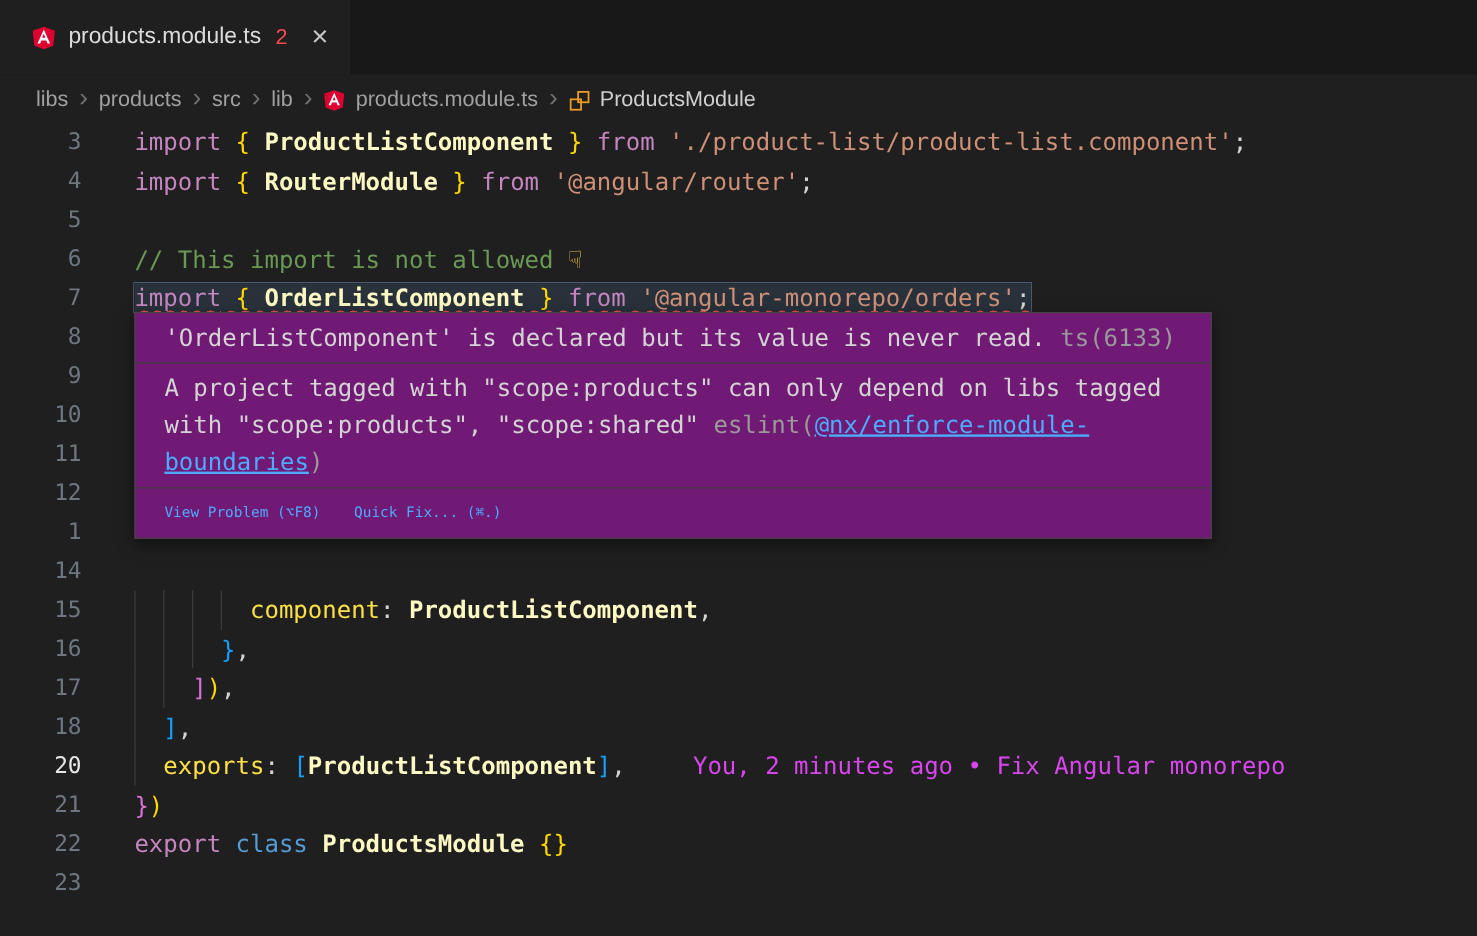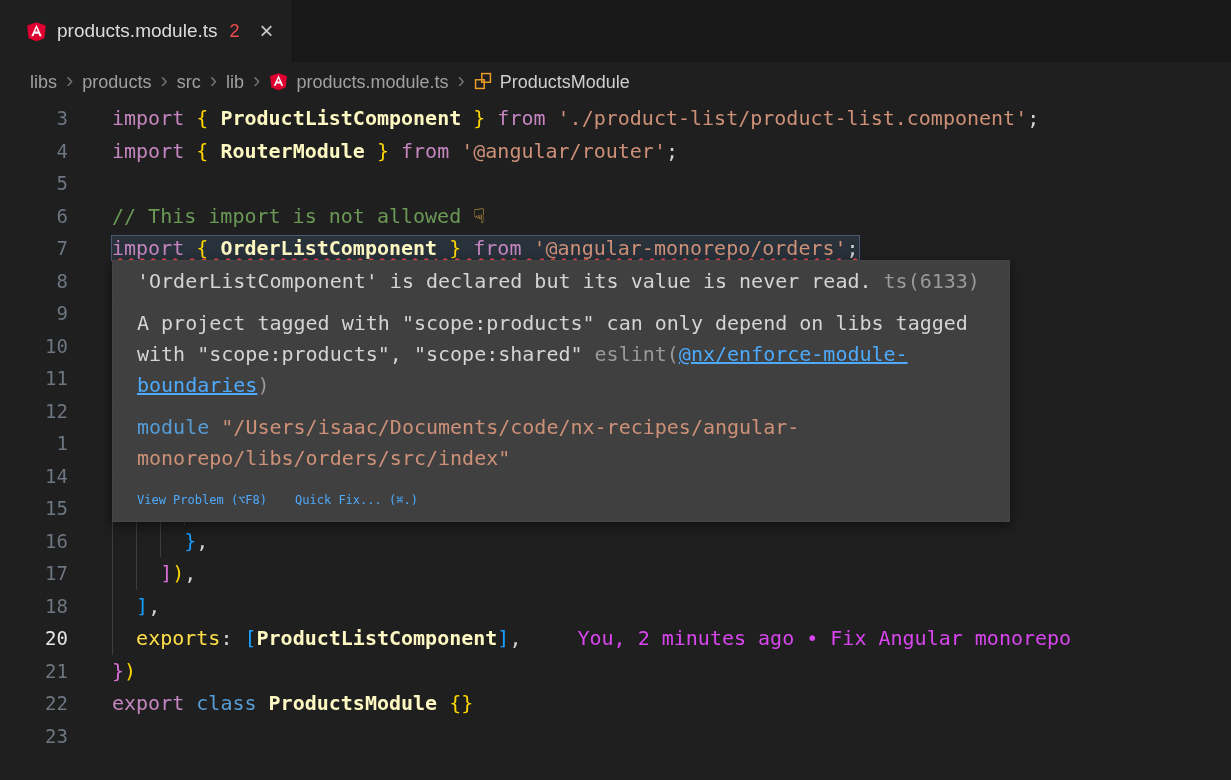--- a/index.html
+++ b/index.html
@@ -24,21 +24,21 @@
   .tab-label { color: #dcdcdc; font-size: 19px; }
   .tab-badge { color: #f14c4c; font-size: 18px; margin-left: 2px; }
   .tab-close { color: #c8c8c8; font-size: 24px; line-height: 1; margin-left: 10px; cursor: pointer; }
 
   
   .breadcrumbs {
     height: 40px; display: flex; align-items: center;
     padding-left: 30px; background: #1f1f1f;
     color: #a0a0a0; font-size: 18px;
   }
-  .bc-item { display: flex; align-items: flex-start; gap: 8px; cursor: pointer; white-space: nowrap; }
+  .bc-item { display: flex; align-items: flex-end; gap: 8px; cursor: pointer; white-space: nowrap; }
   .bc-item.bright { color: #cfcfcf; }
   .bc-sep { color: #707070; font-size: 22px; line-height: 1; margin: 0 9px 3px 9px; }
   .bc-icon svg { display: block; }
 
   
   .editor {
     position: relative; height: 678px; overflow: hidden;
     font-family: "DejaVu Sans Mono", "DejaVu Sans", monospace;
     font-size: 20px;
   }
@@ -71,21 +71,21 @@
     text-decoration: underline wavy #f14c4c;
     text-decoration-thickness: 1.5px;
     text-underline-offset: 3px;
     text-decoration-skip-ink: none;
   }
   .blame { color: #d946ef; margin-left: 56px; }
 
   
   .hover {
     position: absolute; left: 112px; top: 158px; width: 898px;
-    background: #404040; border: 1px solid #454545;
+    background: #701a75; border: 1px solid #454545;
     box-shadow: 0 4px 12px rgba(0,0,0,0.5);
     z-index: 5; color: #cfcfcf;
   }
   .hp-sec {
     padding: 5px 24px; line-height: 31px;
     border-bottom: 1px solid #414141;
     overflow-wrap: normal; word-break: normal;
   }
   .hp-actions {
     display: flex; gap: 28px; padding: 5px 24px; line-height: 31px; font-size: 12px; text-align: right;
@@ -230,21 +230,20 @@
         <div class="line">
           <div class="ln">23</div>
           <div class="code"></div>
         </div>
       </div>
 
     <div class="hover">
       <div>
           <div class="hp-sec"><span class="tk-pl">'OrderListComponent' is declared but its value is never read.</span><span class="tk-dim"> ts(6133)</span></div>
           <div class="hp-sec"><span class="tk-pl">A project tagged with "scope:products" can only depend on libs tagged with "scope:products", "scope:shared" </span><span class="tk-dim">eslint(</span><span class="tk-link">@nx/enforce-module-boundaries</span><span class="tk-dim">)</span></div>
-          <div class="hp-sec"><span class="tk-kw2">module</span><span class="tk-pl"> </span><span class="tk-str">"/Users/isaac/Documents/code/nx-recipes/angular-monorepo/libs/orders/src/index"</span></div>
         </div>
       <div class="hp-actions">
           <span class="hp-action">View Problem (⌥F8)</span>
           <span class="hp-action">Quick Fix... (⌘.)</span>
         </div>
     </div>
   </div>
 
 </div>
 

